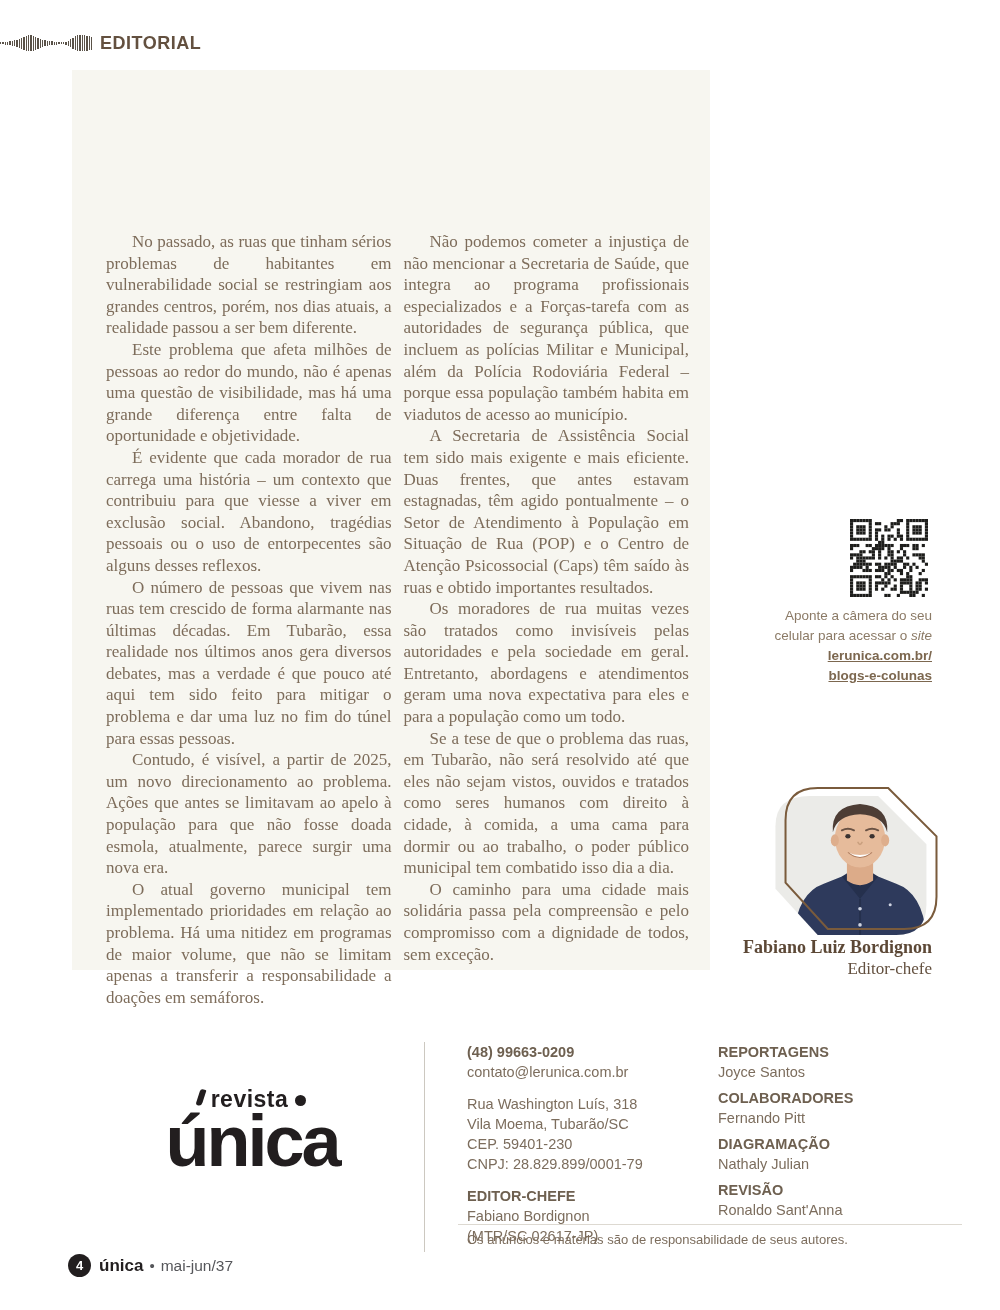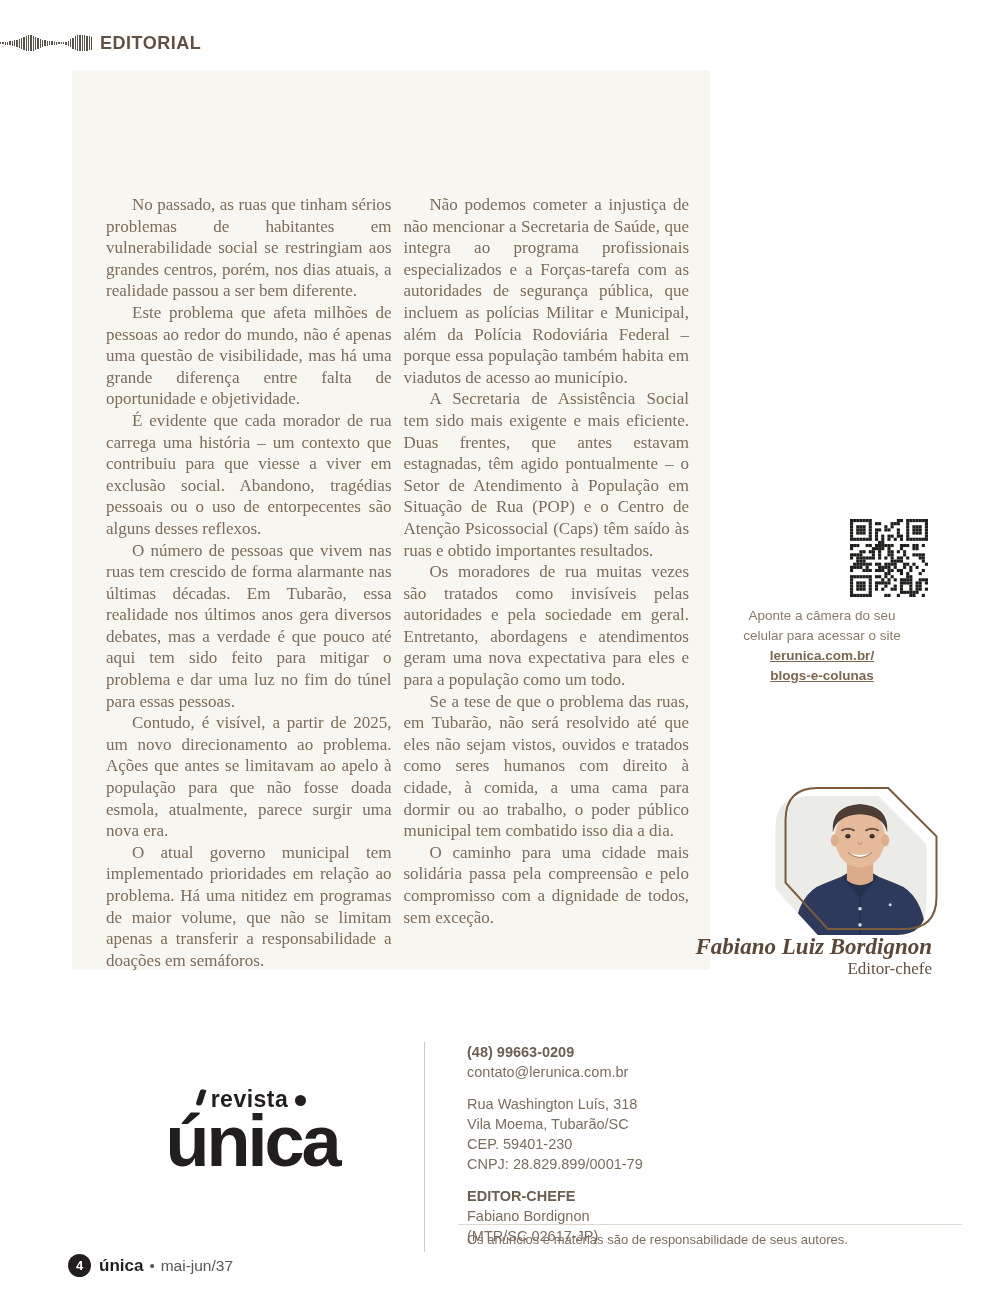--- a/index.html
+++ b/index.html
@@ -42,44 +42,44 @@
   }
   .title{
     margin-top:38px;text-align:center;font-weight:bold;font-size:27px;line-height:31px;
     letter-spacing:.4px;color:var(--accent-brown);
   }
   .title span{display:block;}
   .columns{
     position:absolute;left:34px;right:21px;top:124px;bottom:28px;
     display:flex;gap:12px;
   }
-  .col{flex:1;min-width:0;}
+  .col{flex:1;min-width:0;margin-top:37px;}
   .para{
     font-family:"Liberation Serif",serif;font-size:17px;line-height:21.6px;
     color:var(--body-text);text-align:justify;text-indent:26px;
   }
 
   
   .qr-block{position:absolute;left:850px;top:519px;width:78px;height:78px;}
   .qr-block svg{width:100%;height:100%;display:block;}
   .qr-caption{
-    position:absolute;right:68px;top:606px;width:220px;text-align:center;
+    position:absolute;right:68px;top:606px;width:220px;text-align:right;
     font-size:13.5px;line-height:20px;color:var(--caption);
   }
-  .qr-caption .em{}
+  .qr-caption .em{font-style:italic;}
   .qr-caption .b{font-weight:bold;color:var(--caption-bold);text-decoration:underline;}
 
   
   .photo-wrap{position:absolute;left:770px;top:786px;width:178px;height:156px;}
   .photo-wrap svg{width:100%;height:100%;display:block;}
   .editor-sign{
     position:absolute;right:68px;top:936px;width:260px;text-align:right;
     font-family:"Liberation Serif",serif;
   }
-  .editor-name{font-weight:bold;font-size:23px;color:var(--name-dark);line-height:22px;font-style:italic;}
+  .editor-name{font-weight:bold;font-size:18px;color:var(--name-dark);line-height:22px;}
   .editor-role{font-size:17px;color:var(--header-brown);line-height:22px;}
 
   
   .logo{position:absolute;left:152px;top:1086px;width:200px;text-align:center;color:var(--ink);}
   .logo-top{display:flex;align-items:center;justify-content:center;gap:7px;}
   .logo-accent{width:6px;height:17px;background:var(--ink);border-radius:3px 1px 4px 2px;transform:rotate(18deg);margin-top:-4px;}
   .logo-rev{font-weight:bold;font-size:23px;letter-spacing:.5px;text-align:right;}
   .logo-dot{width:11px;height:11px;border-radius:50%;background:var(--ink);margin-top:2px;}
   .logo-main{font-weight:bold;font-size:72px;line-height:64px;letter-spacing:-3px;margin-top:-4px;}
 
@@ -552,20 +552,39 @@
       <div>CEP. 59401-230</div>
       <div>CNPJ: 28.829.899/0001-79</div>
     </div>
     <div class="grp">
       <div class="b">EDITOR-CHEFE</div>
       <div>Fabiano Bordignon</div>
       <div>(MTR/SC 02617-JP)</div>
     </div>
   </div>
 
+  <div class="credits">
+
+  <div class="credit-item">
+      <div class="credit-role">REPORTAGENS</div>
+      <div class="credit-name">Joyce Santos</div>
+    </div>
+      <div class="credit-item">
+      <div class="credit-role">COLABORADORES</div>
+      <div class="credit-name">Fernando Pitt</div>
+    </div>
+      <div class="credit-item">
+      <div class="credit-role">DIAGRAMAÇÃO</div>
+      <div class="credit-name">Nathaly Julian</div>
+    </div>
+      <div class="credit-item">
+      <div class="credit-role">REVISÃO</div>
+      <div class="credit-name">Ronaldo Sant'Anna</div>
+    </div>
+    </div>
 
   <div class="rule"></div>
   <div class="disclaimer">Os anúncios e matérias são de responsabilidade de seus autores.</div>
 
   <div class="footer">
     <div class="page-circle">4</div>
     <span class="footer-mag">única</span>
     <span class="footer-sep">•</span>
     <span class="footer-issue">mai-jun/37</span>
   </div>

